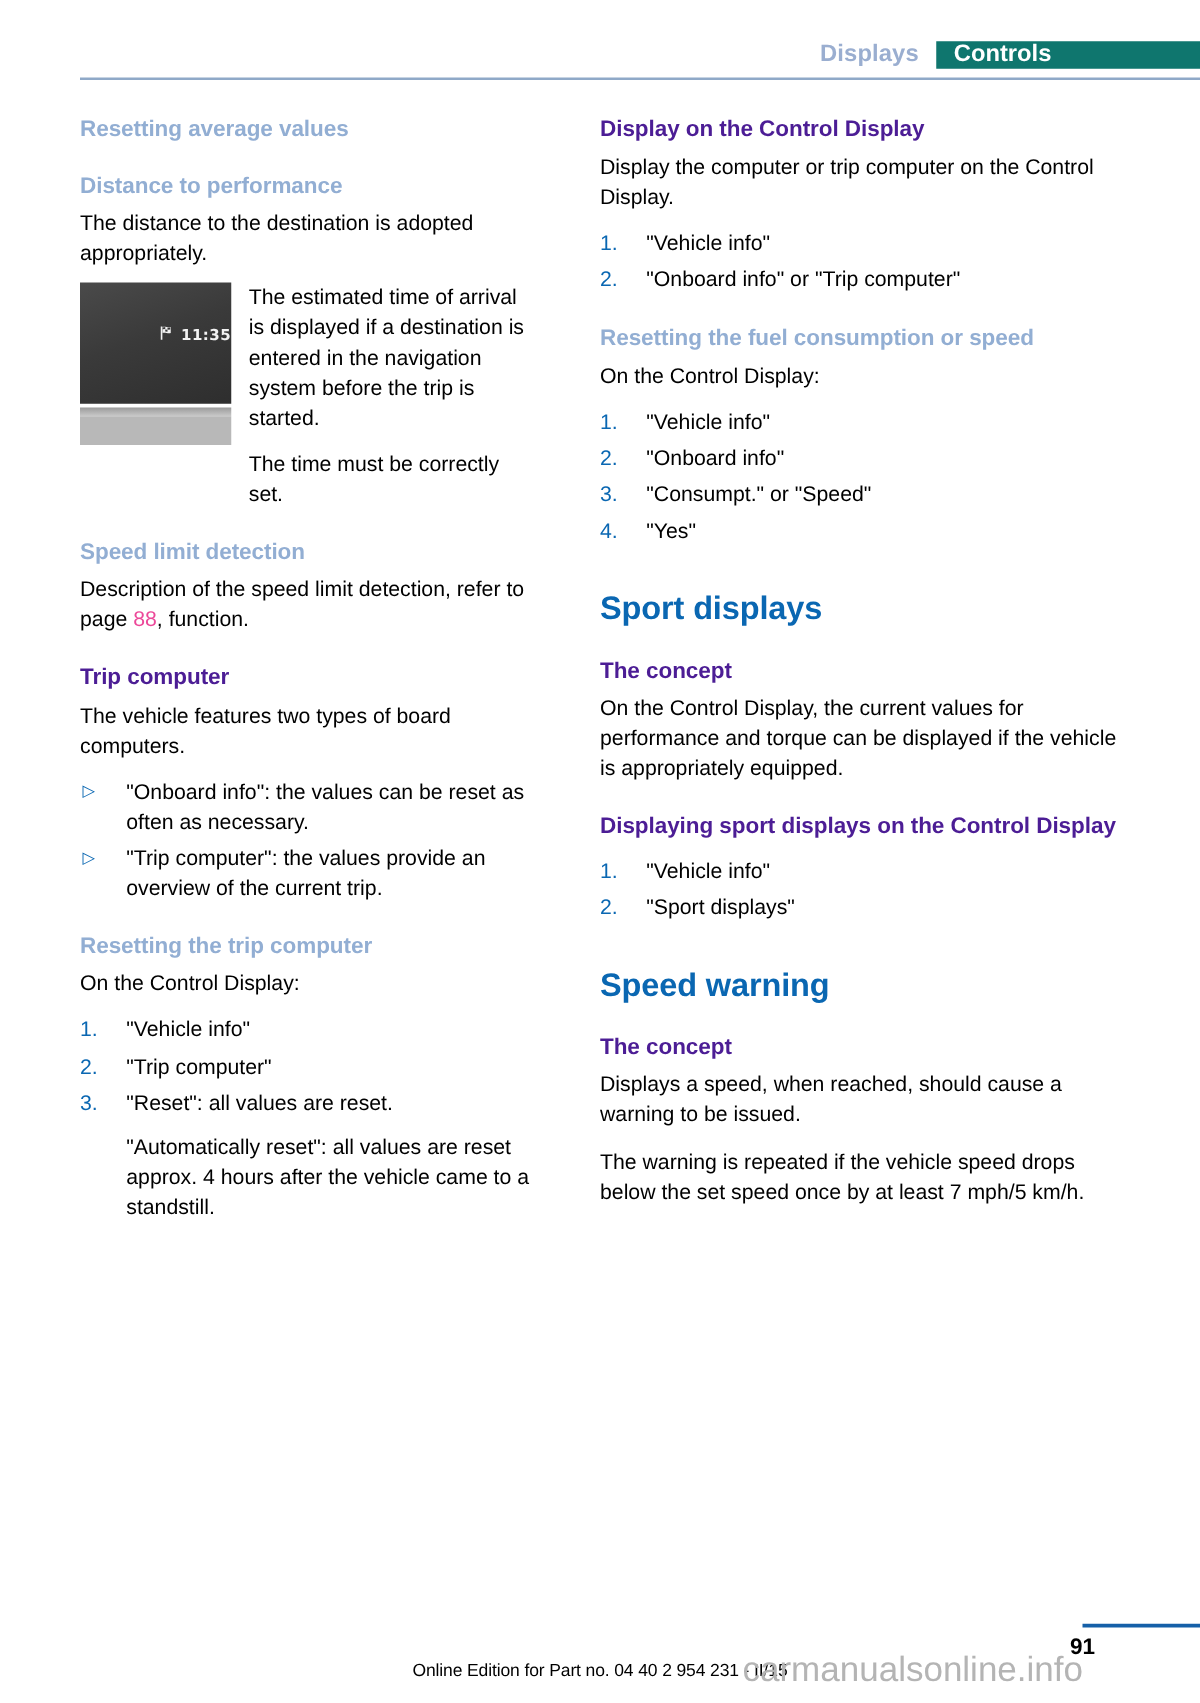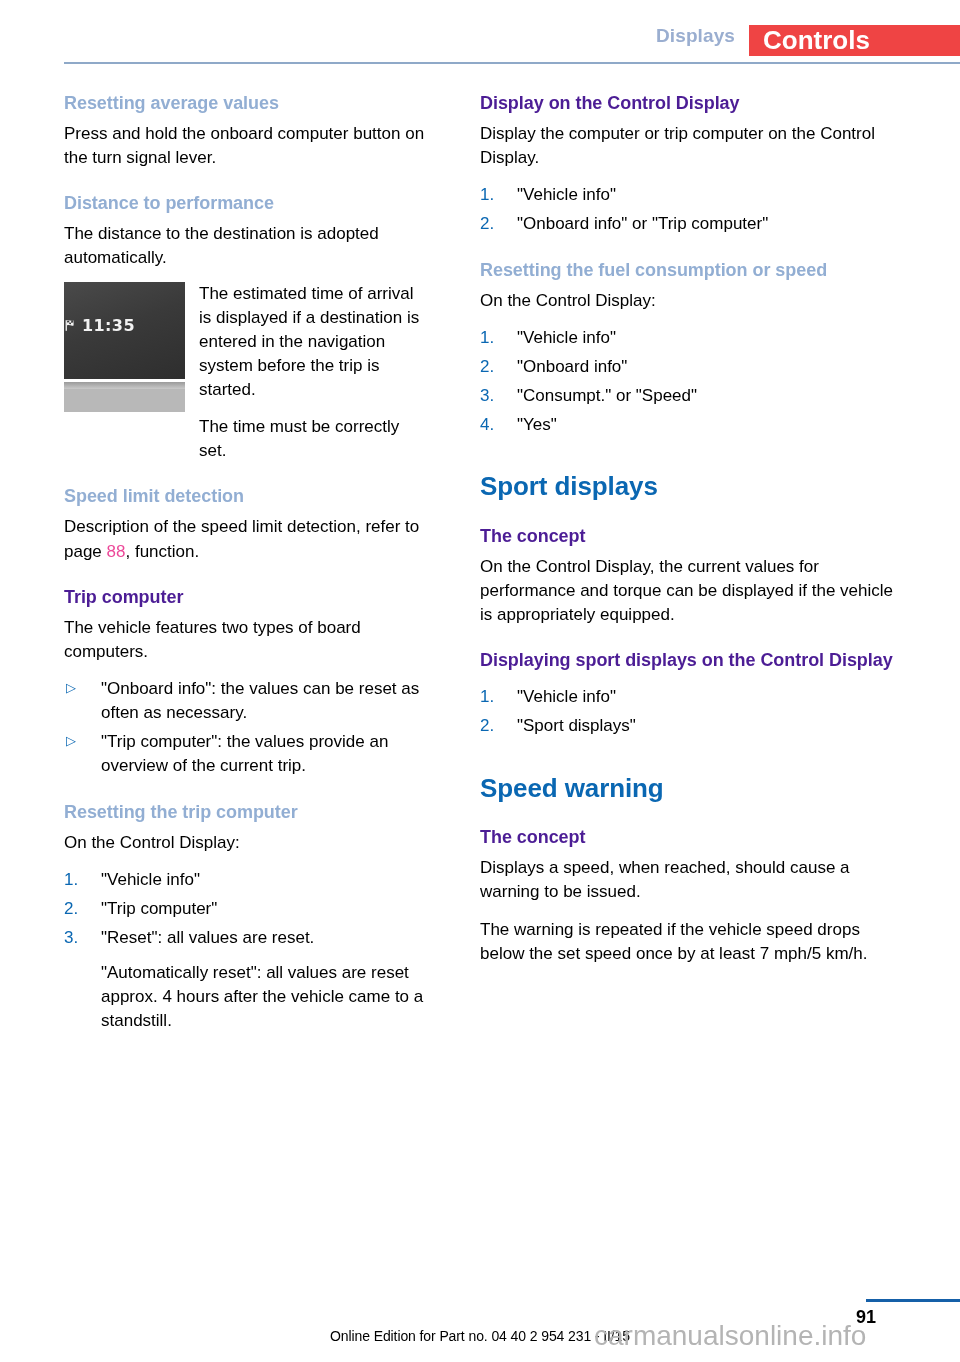--- a/index.html
+++ b/index.html
@@ -23,36 +23,36 @@
     left: 0;
     width: 960px;
     height: 62px;
   }
   .header-tabs {
     position: absolute;
     top: 25px;
     right: 0;
     height: 37px;
     display: flex;
-    align-items: flex-start;
+    align-items: center;
   }
   .tab-inactive {
     font-size: 19px;
     font-weight: bold;
     color: #9aaed0;
     display: flex;
     align-items: center;
     padding: 0 14px 0 14px;
     letter-spacing: 0.1px;
   }
   .tab-active {
-    font-size: 26px;
+    font-size: 19px;
     font-weight: bold;
     color: #ffffff;
-    background: #ef4444;
+    background: #0f766e;
     display: flex;
     align-items: center;
     padding: 0 14px;
     min-width: 211px;
     box-sizing: border-box;
   }
   .header-rule {
     position: absolute;
     left: 64px;
     right: 0;
@@ -167,23 +167,23 @@
     width: 121px;
     height: 97px;
     background: linear-gradient(160deg, #4a4a4a 0%, #3a3a3a 45%, #2e2e2e 100%);
     position: relative;
   }
   .screen-readout {
     position: absolute;
     left: 0;
     right: 0;
     top: 34px;
-    text-align: left;
+    text-align: right;
     color: #f2f2f2;
-    font-size: 16px;
+    font-size: 12px;
     font-weight: bold;
     font-family: "DejaVu Sans", sans-serif;
     letter-spacing: 0.4px;
     white-space: nowrap;
   }
   .flag-icon {
     display: inline-block;
     vertical-align: -1px;
     margin-right: 5px;
   }
@@ -264,24 +264,23 @@
   </div>
   <div class="header-rule"></div>
 </div>
 
 <div class="page-body">
   <div class="columns">
 
     <div class="col col-left">
 
       <h3 class="h-light first-head">Resetting average values</h3>
-      <p class="body-text">Press and hold the onboard computer button on the turn signal lever.</p>
 
       <h3 class="h-light">Distance to performance</h3>
-      <p class="body-text">The distance to the destination is adopted automatically.</p>
+      <p class="body-text">The distance to the destination is adopted appropriately.</p>
 
       <div class="figure-wrap">
         <div class="figure-img">
           <div class="screen-panel">
             <div class="screen-readout">
               <span class="flag-icon">
                 <svg width="13" height="13" viewBox="0 0 13 13" xmlns="http://www.w3.org/2000/svg">
                   <rect x="1.6" y="1.2" width="1.3" height="10.6" fill="#f2f2f2"></rect>
                   <path d="M3 1.6 C5.2 0.6, 7.4 2.6, 9.6 1.6 L9.6 6.4 C7.4 7.4, 5.2 5.4, 3 6.4 Z" fill="#f2f2f2"></path>
                   <path d="M3.1 1.9 L5.2 1.6 L5.2 3.2 L3.1 3.4 Z" fill="#3a3a3a"></path>

